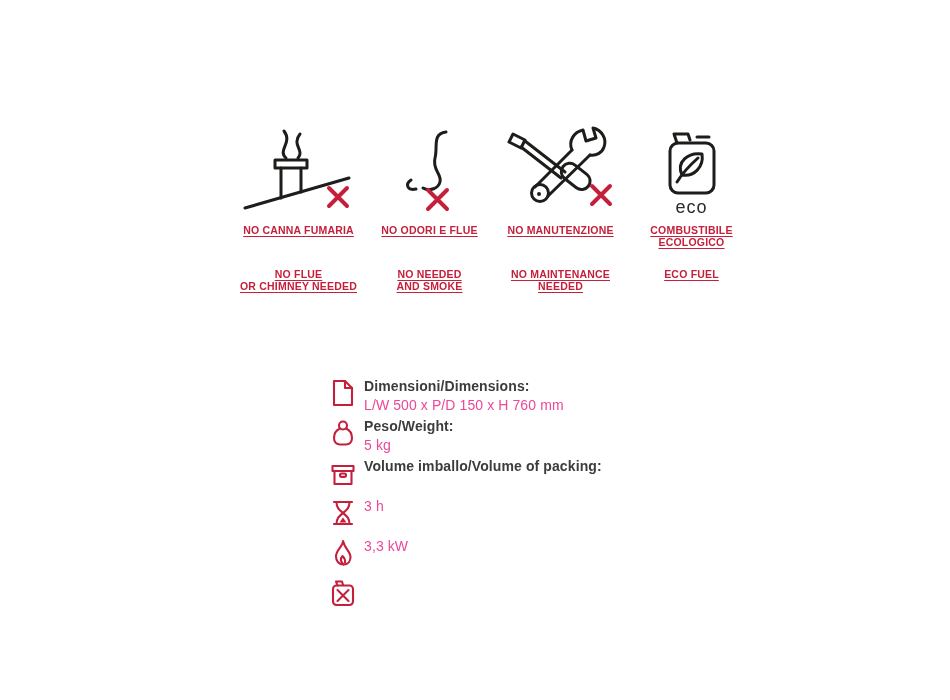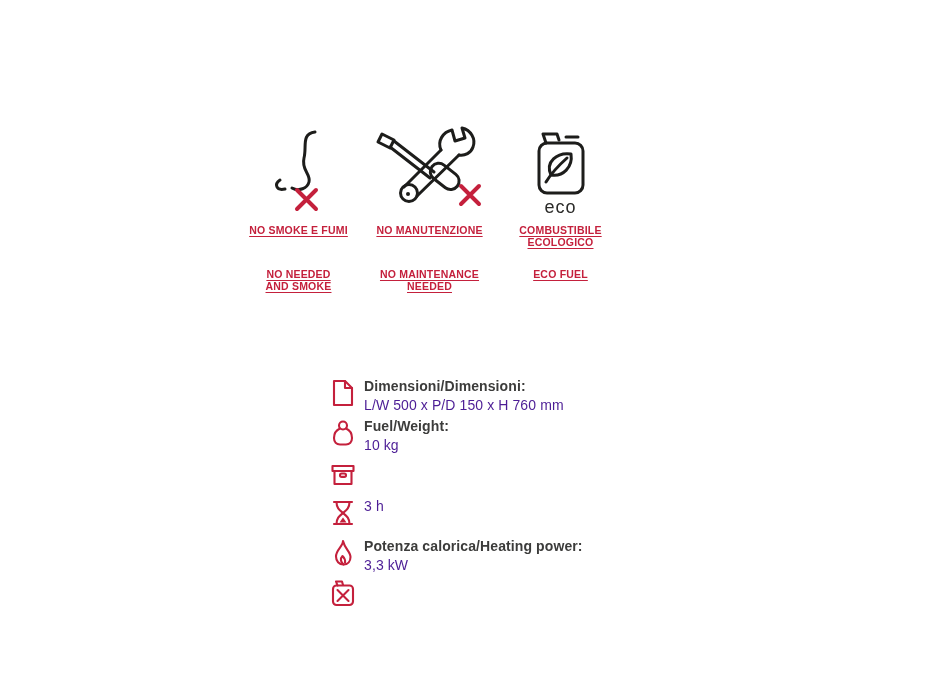--- a/index.html
+++ b/index.html
@@ -40,42 +40,58 @@
     display:flex;align-items:flex-start;height:40px;
   }
   .spec-icon{
     width:30px;display:flex;justify-content:center;margin-top:2px;flex:0 0 30px;
   }
   .spec-text{margin-left:6px;}
   .spec-label{
     font-weight:700;font-size:14px;line-height:19px;color:#3c3c3b;letter-spacing:.1px;
   }
   .spec-value{
-    font-size:14px;line-height:18px;color:#4c1d95;letter-spacing:.1px;
+    font-size:14px;line-height:18px;color:#ec4899;letter-spacing:.1px;
   }
   
   .dark-stroke{stroke:var(--dark);fill:none;stroke-width:3;stroke-linecap:round;stroke-linejoin:round;}
   .red-x{stroke:var(--red);stroke-width:4;stroke-linecap:round;fill:none;}
   .red-stroke{stroke:var(--red);fill:none;stroke-width:2.1;stroke-linecap:round;stroke-linejoin:round;}
 </style>
 </head>
 <body style="--red: #c4203c; --dark: #1d1d1b;">
 
 <div class="features">
 
+  <div class="feature">
+    <div class="feature-icon">
+      <svg width="124" height="90" viewBox="0 0 124 90">
+        <path class="dark-stroke" d="M8 82 L112 52"></path>
+        <path class="dark-stroke" d="M44 42 L44 72"></path>
+        <path class="dark-stroke" d="M64 42 L64 66"></path>
+        <rect class="dark-stroke" x="38" y="34" width="32" height="8"></rect>
+        <path class="dark-stroke" d="M49 32 C40 24 56 17 47 5"></path>
+        <path class="dark-stroke" d="M61 32 C68 24 54 19 63 8"></path>
+        <path class="red-x" d="M92 62 L110 80 M110 62 L92 80"></path>
+      </svg>
+    </div>
+    <div class="label-it">NO CANNA FUMARIA</div>
+    <div class="label-en">NO FLUE
+OR CHIMNEY NEEDED</div>
+  </div>
 
   <div class="feature">
     <div class="feature-icon">
       <svg width="124" height="90" viewBox="0 0 124 90">
         <path class="dark-stroke" d="M78 6 C64 8 70 20 67 32 C64 44 74 48 72 56 C70.5 62 62 66 55 62"></path>
         <path class="dark-stroke" d="M43 54 C37 58 39 65 48 63"></path>
         <path class="red-x" d="M60 64 L79 83 M79 64 L60 83"></path>
       </svg>
     </div>
-    <div class="label-it">NO SMOKE E FUMI</div>
+    <div class="label-it">NO ODORI E FLUE</div>
     <div class="label-en">NO NEEDED
 AND SMOKE</div>
   </div>
 
   <div class="feature">
     <div class="feature-icon">
       <svg width="124" height="90" viewBox="0 0 124 90">
 
         <path class="dark-stroke" d="M73 24 C69 15 75 6 84 4 L87 15 L97 12 L94 2 C103 4 108 13 105 21 C103 27 97 30 91 29"></path>
         <path class="dark-stroke" d="M73 24 L36 61"></path>
@@ -116,47 +132,48 @@
 <div class="specs">
 
   <div class="spec">
     <div class="spec-icon">
       <svg width="26" height="28" viewBox="0 0 26 28">
         <path class="red-stroke" d="M4 2 L15 2 L22 9 L22 26 L4 26 Z"></path>
         <path class="red-stroke" d="M15 2 L15 9 L22 9"></path>
       </svg>
     </div>
     <div class="spec-text">
-      <div class="spec-label">Dimensioni/Dimensioni:</div>
+      <div class="spec-label">Dimensioni/Dimensions:</div>
       <div class="spec-value">L/W 500 x P/D 150 x H 760 mm</div>
     </div>
   </div>
 
   <div class="spec">
     <div class="spec-icon">
       <svg width="26" height="28" viewBox="0 0 26 28">
         <circle class="red-stroke" cx="13" cy="6.5" r="4"></circle>
         <path class="red-stroke" d="M10 9.5 C5.5 11.5 4 15 4 19 C4 23 6.5 25.5 10 25.5 L16 25.5 C19.5 25.5 22 23 22 19 C22 15 20.5 11.5 16 9.5"></path>
       </svg>
     </div>
     <div class="spec-text">
-      <div class="spec-label">Fuel/Weight:</div>
-      <div class="spec-value">10 kg</div>
+      <div class="spec-label">Peso/Weight:</div>
+      <div class="spec-value">5 kg</div>
     </div>
   </div>
 
   <div class="spec">
     <div class="spec-icon">
       <svg width="26" height="28" viewBox="0 0 26 28">
         <rect class="red-stroke" x="2.5" y="7" width="21" height="5"></rect>
         <path class="red-stroke" d="M4.5 12 L21.5 12 L21.5 25 L4.5 25 Z"></path>
         <rect class="red-stroke" x="10" y="14.5" width="6" height="3.4" rx="1.7"></rect>
       </svg>
     </div>
     <div class="spec-text">
+      <div class="spec-label">Volume imballo/Volume of packing:</div>
     </div>
   </div>
 
   <div class="spec">
     <div class="spec-icon">
       <svg width="26" height="28" viewBox="0 0 26 28">
         <path class="red-stroke" d="M4 3 L22 3" stroke-width="2.6"></path>
         <path class="red-stroke" d="M4 25 L22 25" stroke-width="2.6"></path>
         <path class="red-stroke" d="M6.5 3 C6.5 9.5 10 11.5 13 14 C16 11.5 19.5 9.5 19.5 3"></path>
         <path class="red-stroke" d="M6.5 25 C6.5 18.5 10 16.5 13 14 C16 16.5 19.5 18.5 19.5 25"></path>
@@ -169,21 +186,20 @@
   </div>
 
   <div class="spec">
     <div class="spec-icon">
       <svg width="26" height="28" viewBox="0 0 26 28">
         <path class="red-stroke" d="M13 2 C13 7.5 6 10.5 6 17.5 C6 22 9 25.5 13.5 25.5 C18 25.5 20.5 22 20.5 18 C20.5 12.5 14.8 9.8 13 2"></path>
         <path class="red-stroke" d="M13.5 25.5 C10.5 23 10 19.5 12.5 17 C14.5 19 15.5 21 15 23.5"></path>
       </svg>
     </div>
     <div class="spec-text">
-      <div class="spec-label">Potenza calorica/Heating power:</div>
       <div class="spec-value">3,3 kW</div>
     </div>
   </div>
 
   <div class="spec">
     <div class="spec-icon">
       <svg width="26" height="28" viewBox="0 0 26 28">
         <rect class="red-stroke" x="3" y="6.5" width="20" height="19.5" rx="3.5"></rect>
         <path class="red-stroke" d="M7.5 6.5 L6 2.5 L12 2.5 L13 6"></path>
         <path class="red-stroke" d="M7.5 11 L18.5 22 M18.5 11 L7.5 22"></path>

